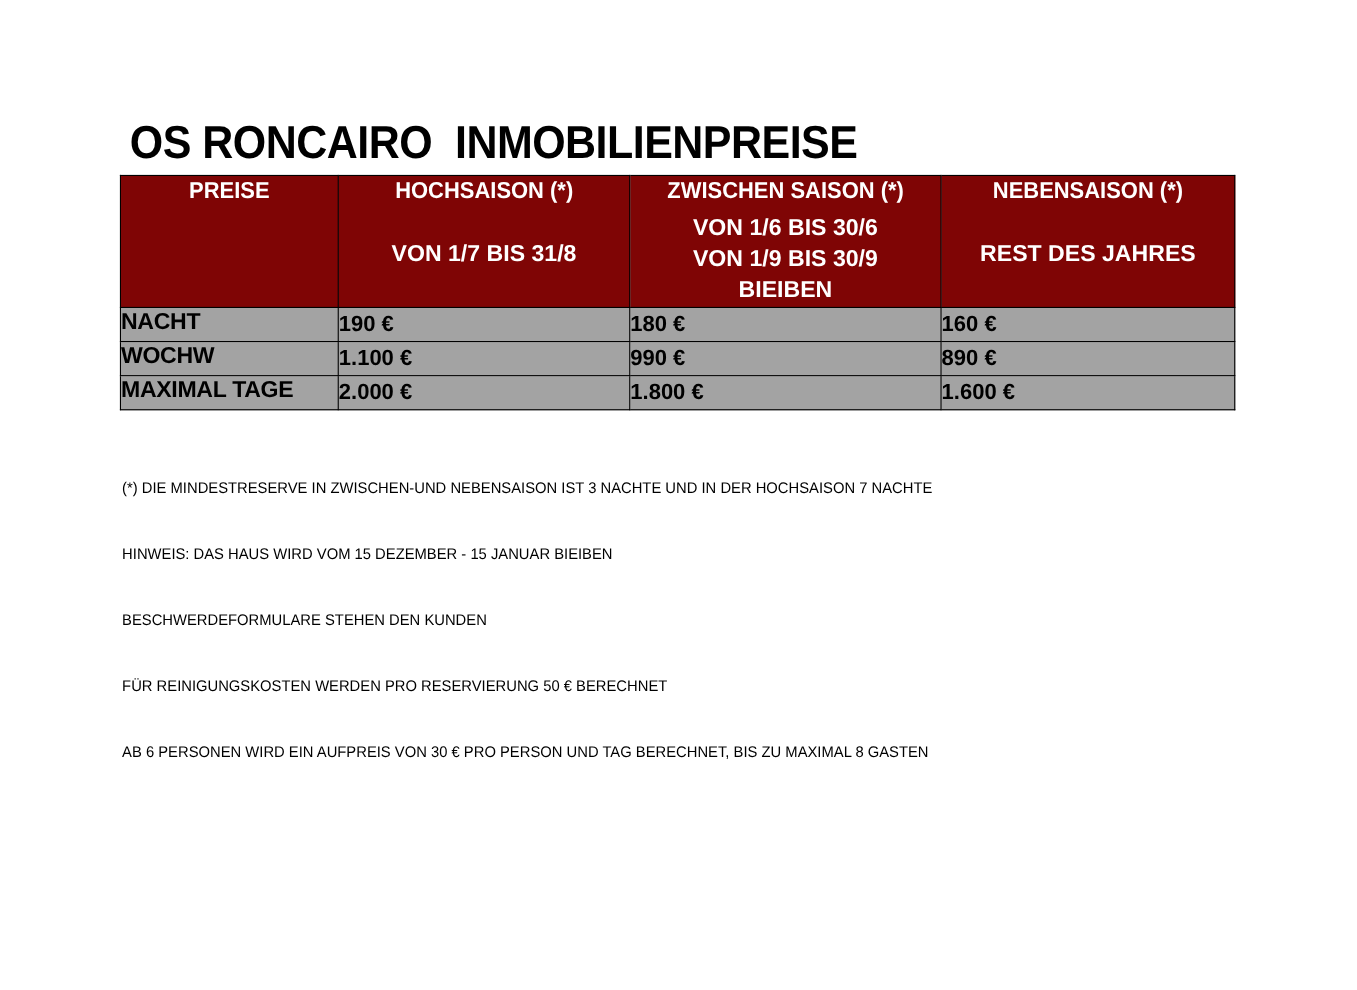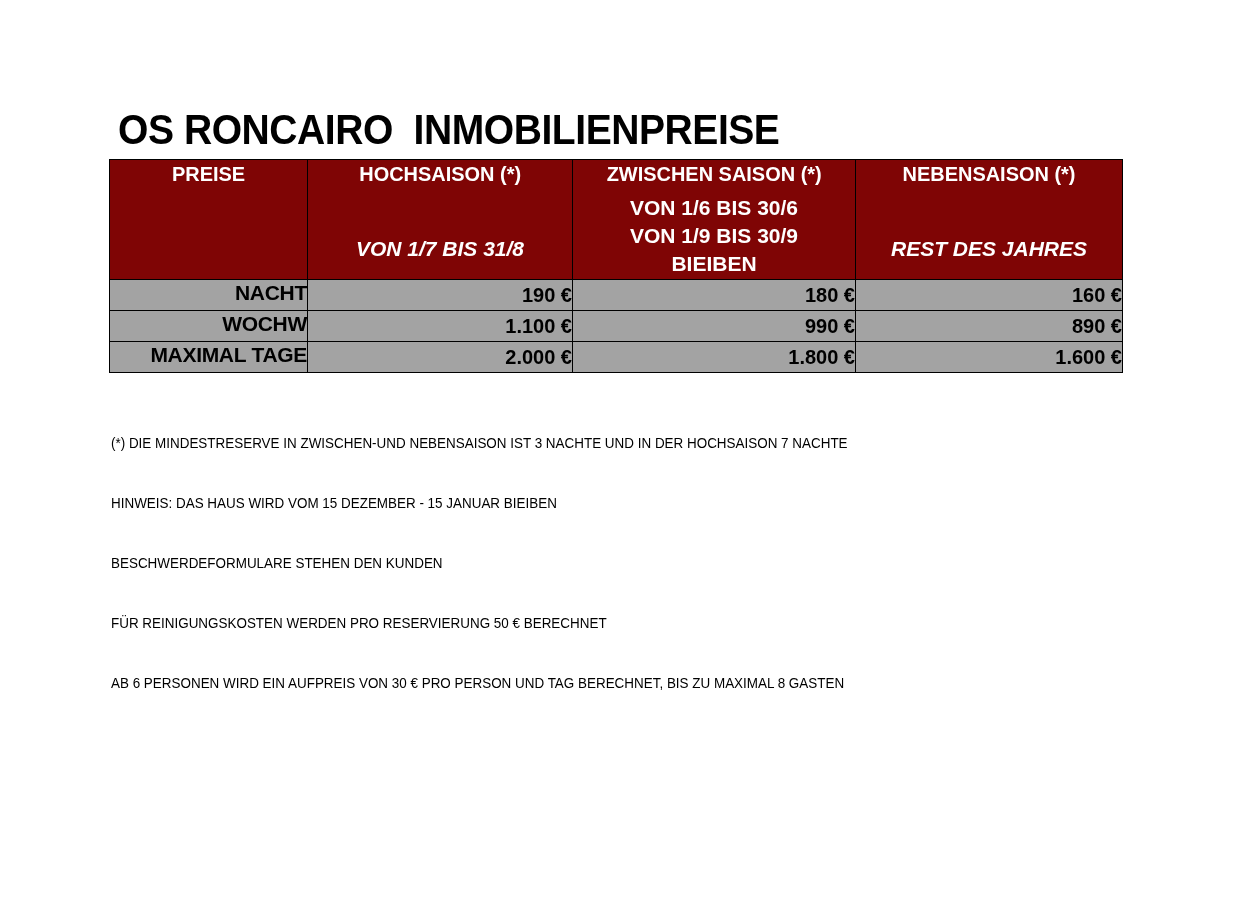--- a/index.html
+++ b/index.html
@@ -32,21 +32,21 @@
       position: absolute;
       left: 109px;
       top: 159px;
       width: 1013px;
       border-collapse: collapse;
       table-layout: fixed;
     }
     .price-table td, .price-table th {
       border: 1px solid #000;
       padding: 0;
-      text-align: right;
+      text-align: left;
       font-weight: bold;
     }
     .price-table col.c0 { width: 198px; }
     .price-table col.c1 { width: 265px; }
     .price-table col.c2 { width: 283px; }
     .price-table col.c3 { width: 267px; }
     .price-table thead th {
       background: #7f0505;
       color: #ffffff;
       height: 119px;
@@ -63,21 +63,21 @@
     }
     .hdr-title {
       line-height: 28px;
       margin-top: 0px;
       transform: scaleX(0.95);
     }
     .hdr-sub {
       font-size: 21px;
       line-height: 28px;
     }
-    .hdr-sub.spaced { margin-top: 47px; font-style: italic; }
+    .hdr-sub.spaced { margin-top: 29px; }
     .hdr-sub.tight { margin-top: 6px; }
     .price-table tbody td {
       height: 29px;
       font-size: 20px;
       line-height: 29px;
       background: #a3a3a3;
     }
     .price-table tbody td.row-label {
       font-size: 21px;
       line-height: 26px;

